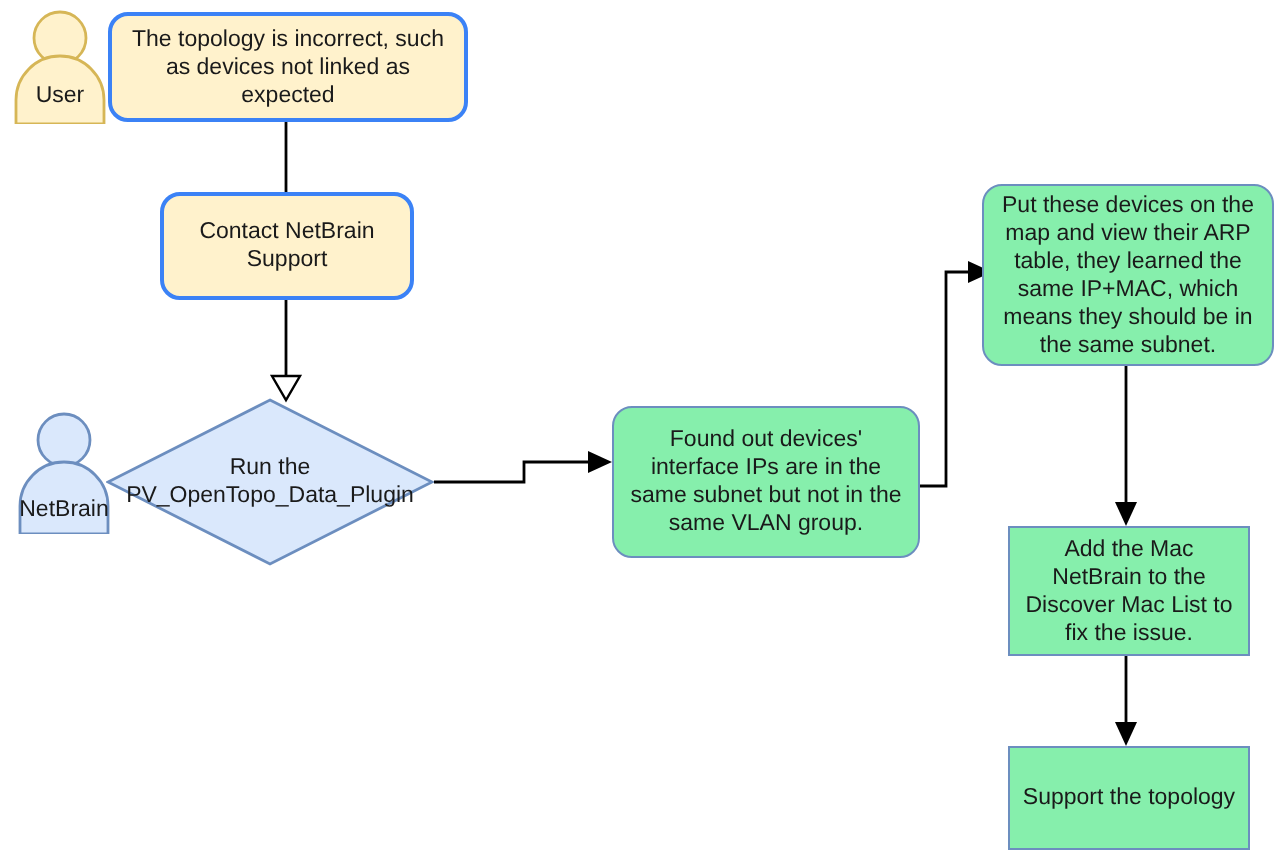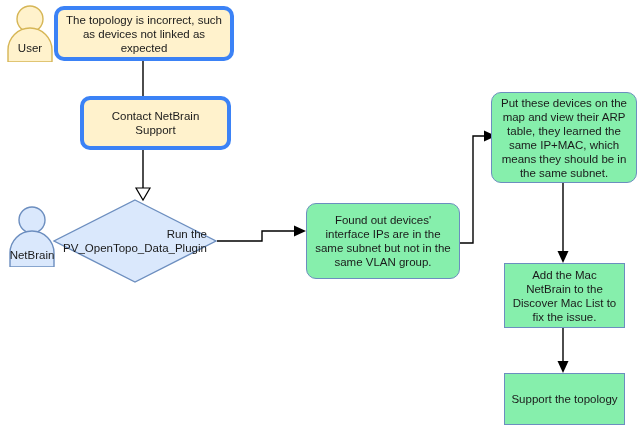--- a/index.html
+++ b/index.html
@@ -32,21 +32,21 @@
     color: #1a1a1a;
     padding: 3px 6px;
   }
   .node .txt {
     display: block;
     white-space: pre-line;
   }
 
   .yellow {
     background: #fff2cc;
-    border: 4px solid #3b82f6;
+    border: 2px solid #3b82f6;
   }
   .blue {
     background: #86efac;
     border: 1px solid #6c8ebf;
   }
   .rounded { border-radius: 10px; }
   .square  { border-radius: 0; }
 
   
   .actor {
@@ -67,21 +67,21 @@
   
   .diamond-wrap { position: absolute; }
   .diamond-wrap svg { display: block; }
   .diamond-label {
     position: absolute;
     left: 0; top: 0;
     width: 100%; height: 100%;
     display: flex;
     align-items: center;
     justify-content: center;
-    text-align: right;
+    text-align: center;
     font-size: 11.5px;
     line-height: 14px;
     color: #1a1a1a;
     white-space: pre-line;
     pointer-events: none;
   }
 
   
   .edges {
     position: absolute;
@@ -148,21 +148,21 @@
       <circle cx="28" cy="15" r="13" fill="#dae8fc" stroke="#6c8ebf" stroke-width="1.4"></circle>
       <path d="M 6 62 L 6 48 A 22 22 0 0 1 50 48 L 50 62 Z" fill="#dae8fc" stroke="#6c8ebf" stroke-width="1.4"></path>
     </svg>
     <span class="actor-label" style="top:44px;">NetBrain</span>
   </div>
 
   <div class="node yellow rounded" style="left:54px; top:6px; width:180px; height:55px;">
     <span class="txt">The topology is incorrect, such as devices not linked as expected</span>
   </div>
 
-  <div class="node yellow rounded" style="left:80px; top:96px; width:151px; height:54px;">
+  <div class="node yellow rounded" style="left:80px; top:96px; width:127px; height:54px;">
     <span class="txt">Contact NetBrain Support</span>
   </div>
 
   <div class="diamond-wrap" style="left:53px; top:199px; width:164px; height:84px;">
     <svg width="164" height="84" viewBox="0 0 164 84">
       <polygon points="82,1 163,42 82,83 1,42" fill="#dae8fc" stroke="#6c8ebf" stroke-width="1.4"></polygon>
     </svg>
     <span class="diamond-label">Run the
 PV_OpenTopo_Data_Plugin</span>
   </div>

